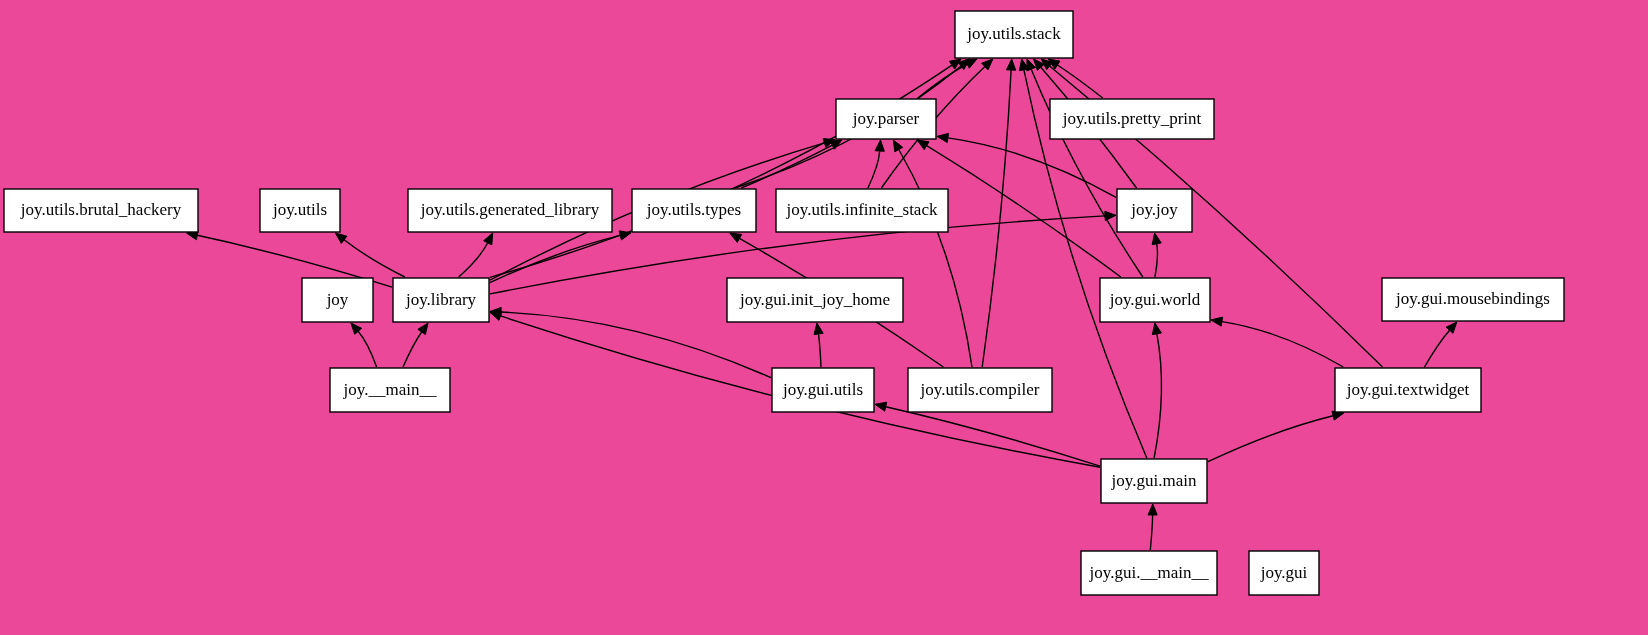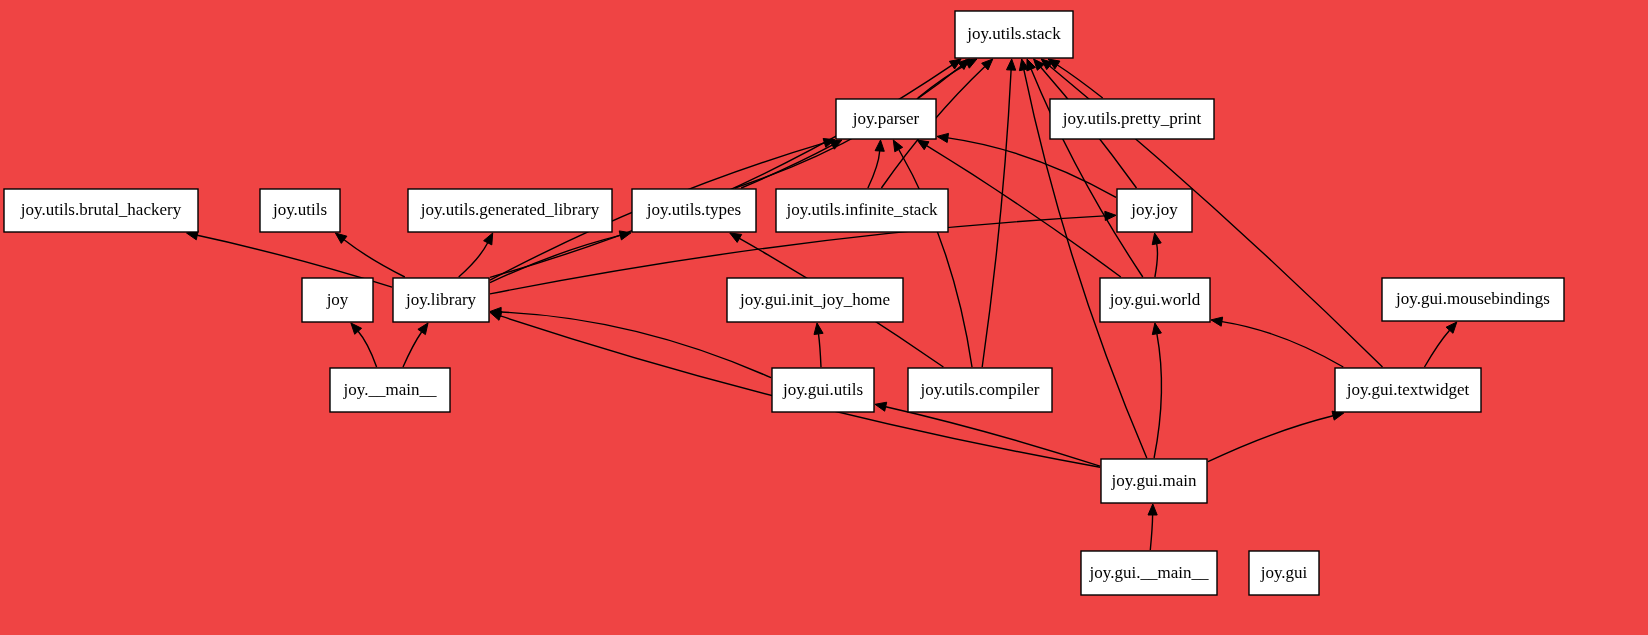--- a/index.html
+++ b/index.html
@@ -4,21 +4,21 @@
 <style>
   html, body {
     margin: 0;
     padding: 0;
     background: #ffffff;
   }
   #graph-root {
     position: relative;
     width: 1648px;
     height: 635px;
-    background: #ef4444;
+    background: #ec4899;
     font-family: "Liberation Serif", "DejaVu Serif", serif;
     overflow: hidden;
   }
   svg#graph-canvas {
     position: absolute;
     top: 0;
     left: 0;
     width: 1648px;
     height: 635px;
   }

